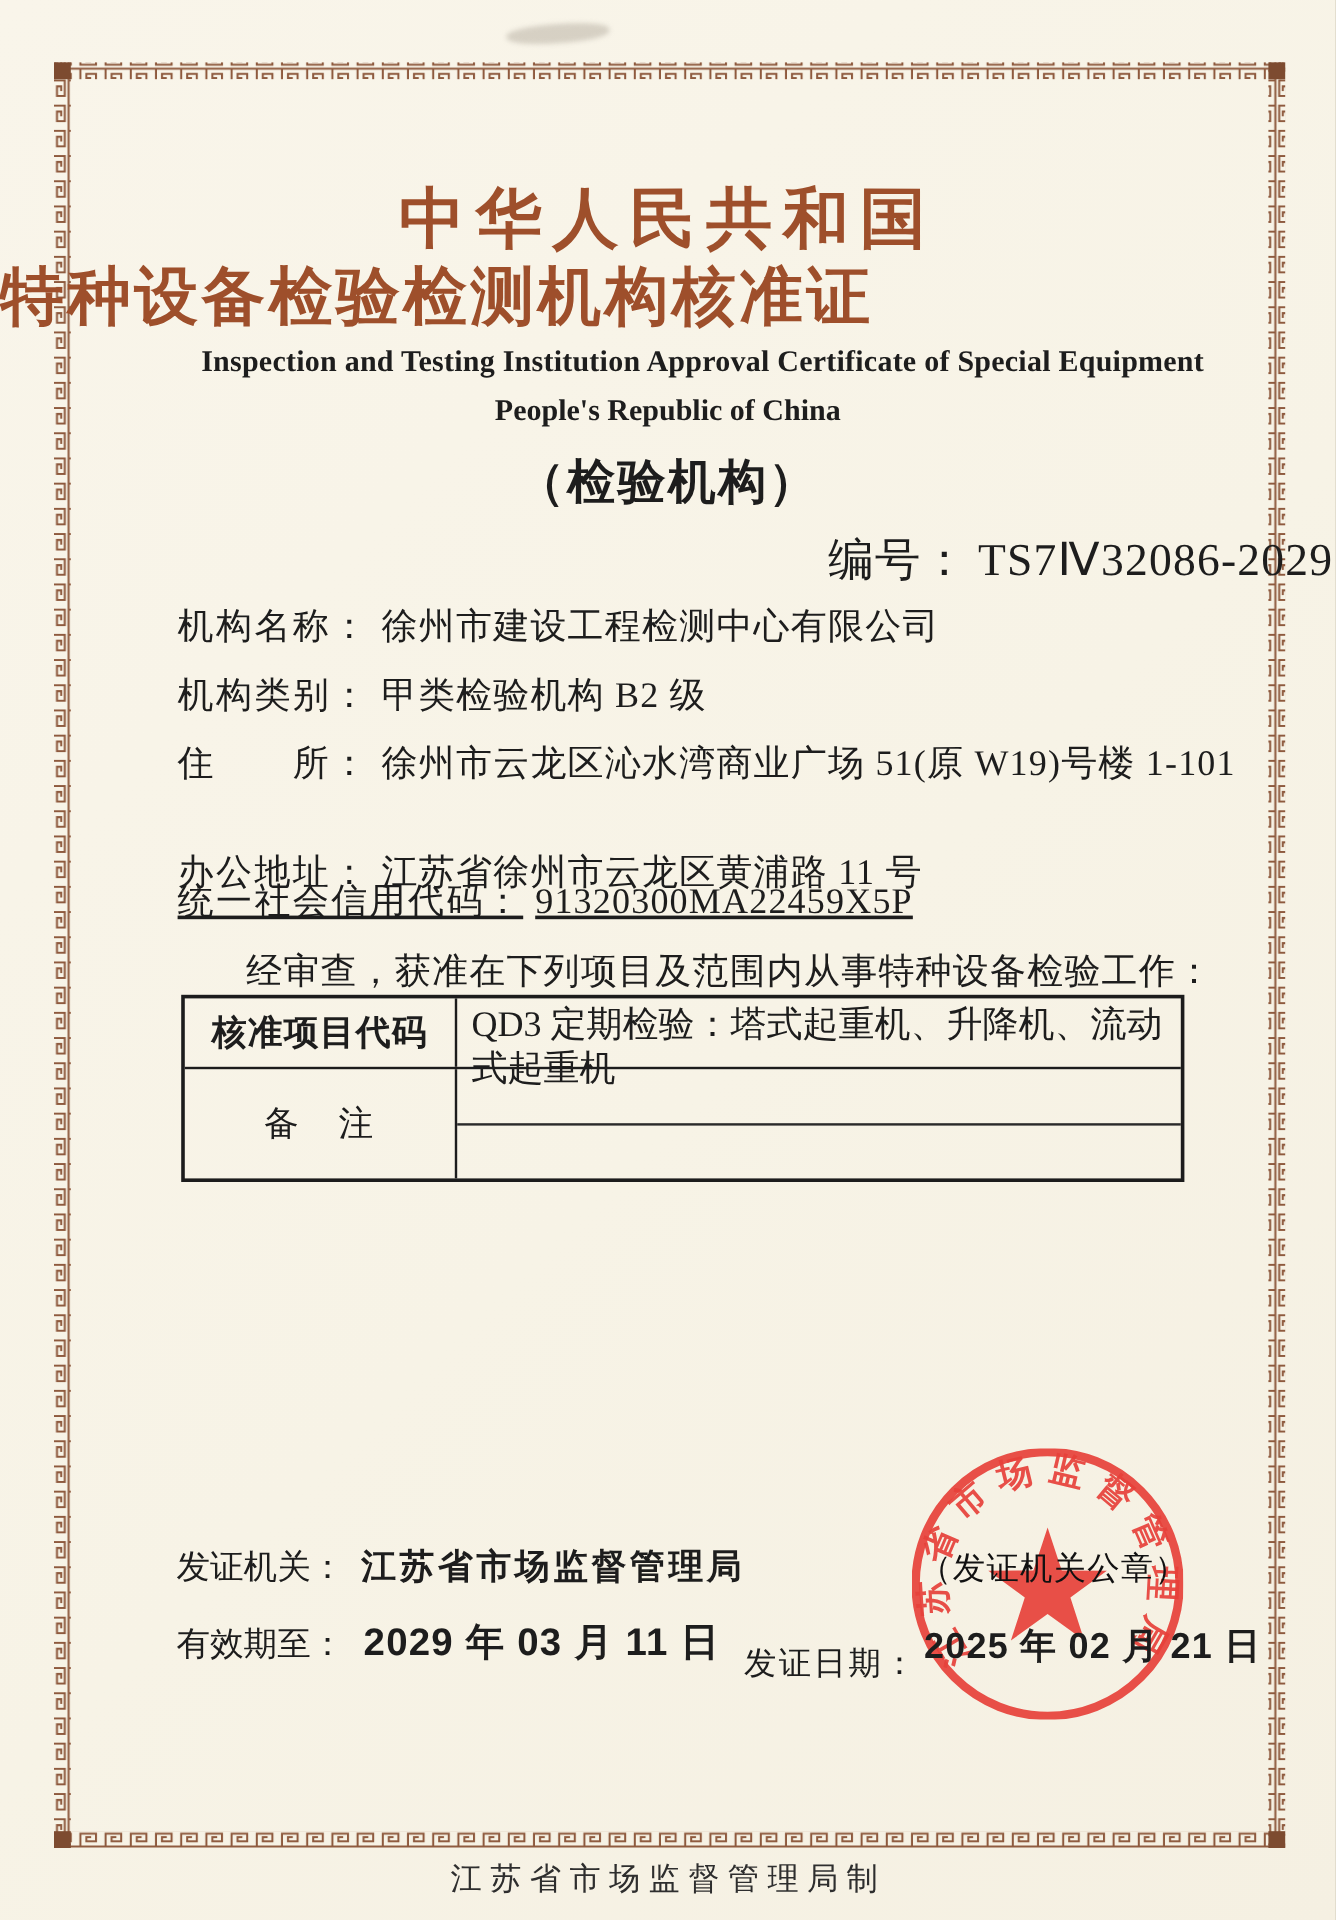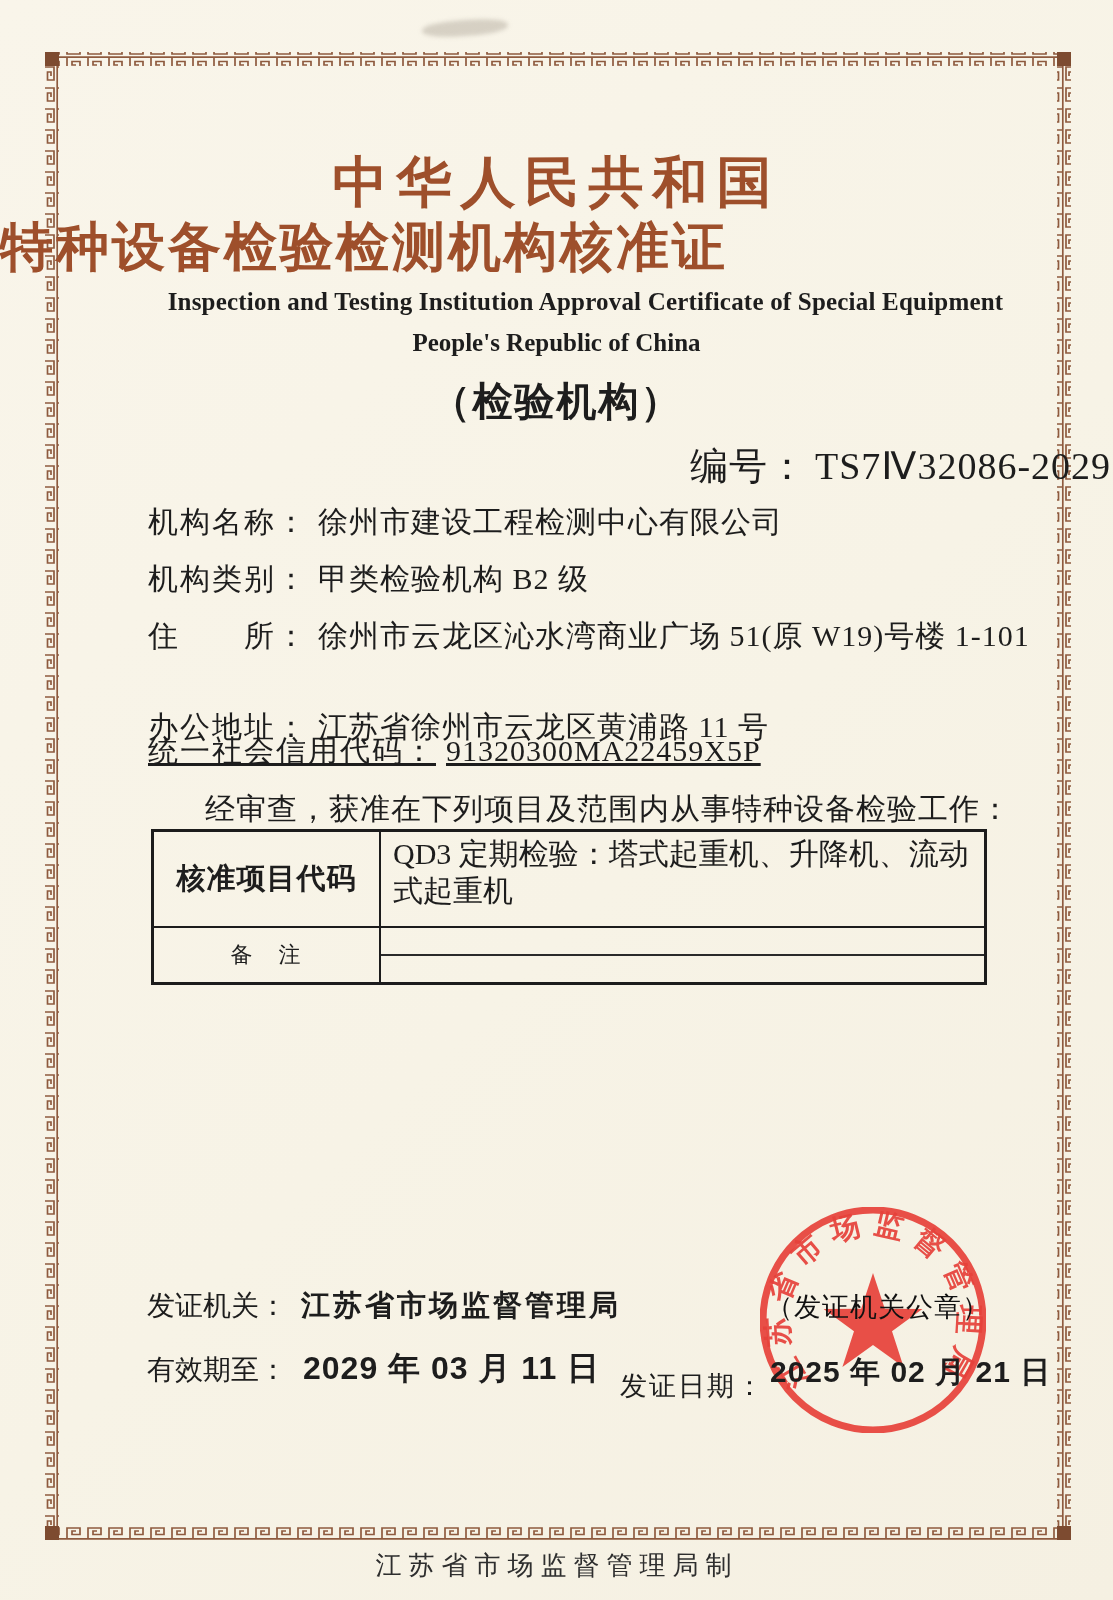--- a/index.html
+++ b/index.html
@@ -48,26 +48,26 @@
   .field .lbl{letter-spacing:2px;}
   .field .val{margin-left:10px;letter-spacing:1px;}
   .f1{top:502px;} .f2{top:559px;} .f3{top:616px;} .f4{top:707px;} .f5{top:731px;text-decoration:underline;}
   .intro{left:205px;top:789px;font-size:30px;letter-spacing:1px;z-index:2;white-space:nowrap;}
 
   .apv-table{
     left:151px;top:829px;width:836px;height:156px;
     border:3px solid #1c1c1c;box-sizing:border-box;
     display:flex;flex-direction:column;z-index:2;background:transparent;
   }
-  .t-row1{display:flex;height:96px;border-bottom:2px solid #1c1c1c;box-sizing:border-box;}
+  .t-row1{display:flex;height:59px;border-bottom:2px solid #1c1c1c;box-sizing:border-box;}
   .t-row2{display:flex;flex:1;}
   .t-left{width:227px;border-right:2px solid #1c1c1c;box-sizing:border-box;
           display:flex;align-items:center;justify-content:center;}
   .t-left.hd{font-weight:bold;font-size:29px;letter-spacing:1px;}
-  .t-left.rm{font-size:22px;letter-spacing:2px;}
+  .t-left.rm{font-size:29px;letter-spacing:2px;}
   .t-right1{flex:1;font-size:30px;line-height:37px;padding:3px 8px 0 12px;box-sizing:border-box;}
   .t-right2{flex:1;display:flex;flex-direction:column;}
   .t-sub{flex:1;box-sizing:border-box;}
   .t-sub.first{border-bottom:2px solid #2a2a2a;}
 
   .issuer-line{left:147px;top:1286px;font-size:28px;z-index:3;white-space:nowrap;}
   .issuer-line .val{font-weight:bold;font-size:29px;margin-left:14px;letter-spacing:3px;}
   .valid-line{left:147px;top:1347px;font-size:28px;z-index:3;white-space:nowrap;}
   .valid-line .val{font-family:"Liberation Sans",sans-serif;font-weight:bold;font-size:32px;margin-left:16px;letter-spacing:1px;}
   .issue-lbl{left:620px;top:1368px;font-size:27px;letter-spacing:2px;z-index:3;white-space:nowrap;}

